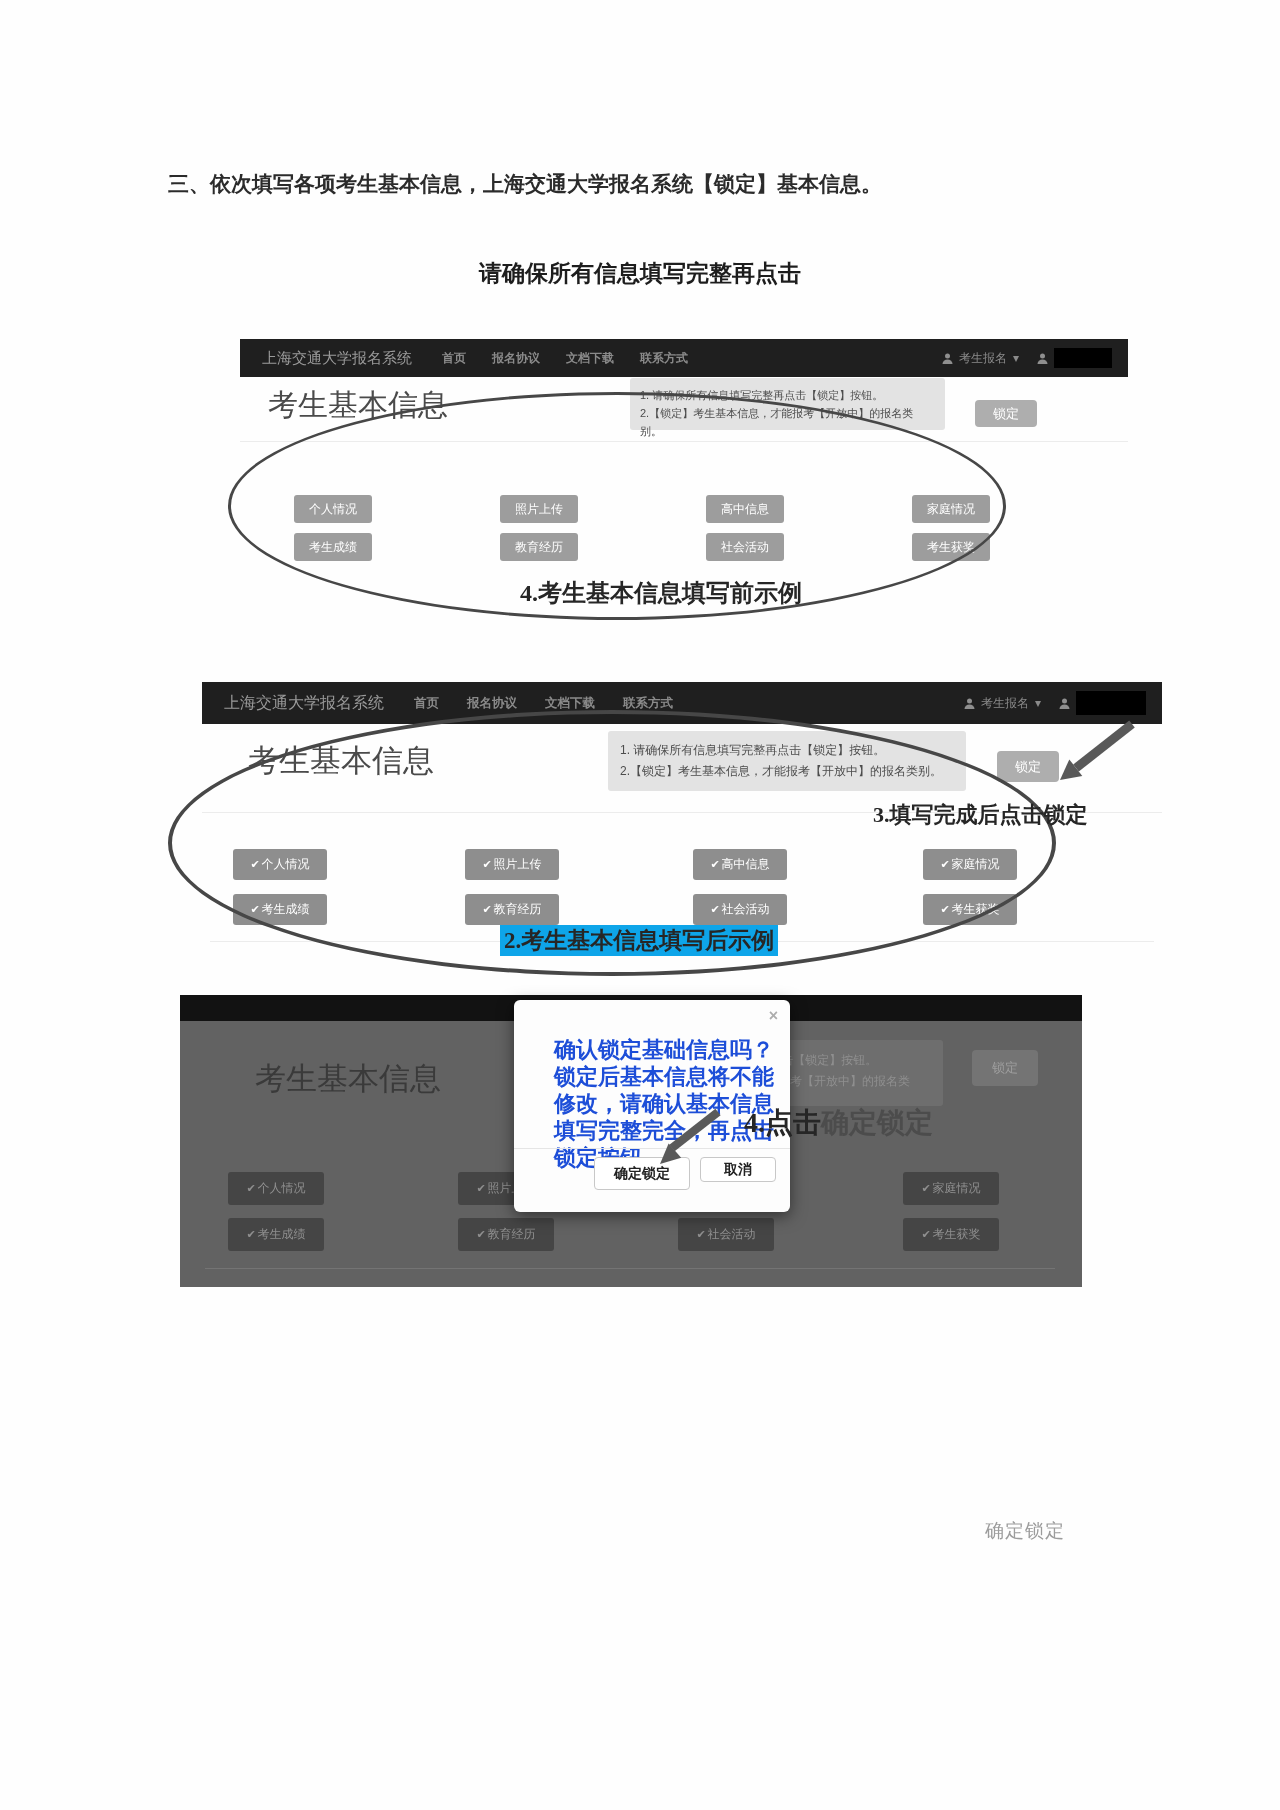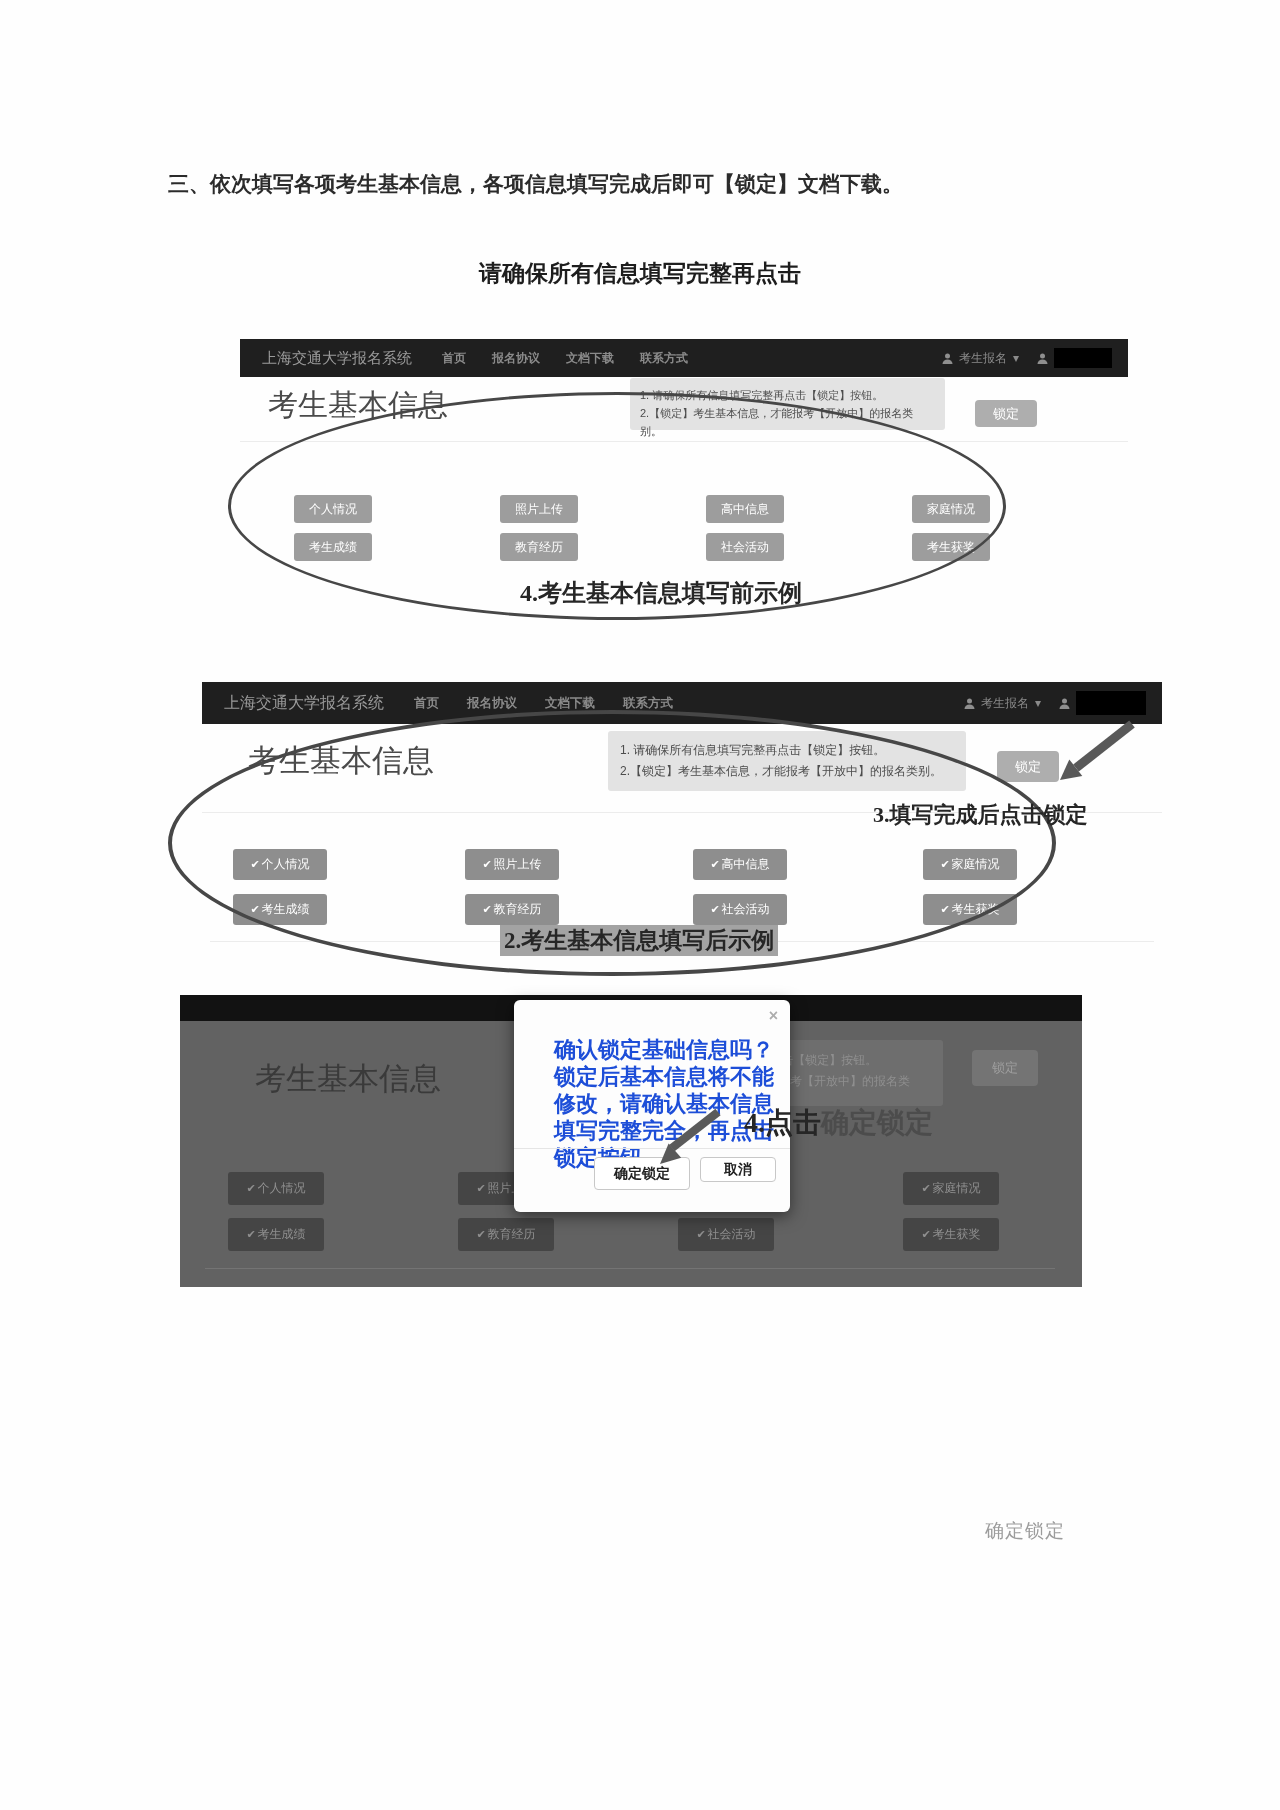--- a/index.html
+++ b/index.html
@@ -38,21 +38,21 @@
   .arrow{z-index:11;pointer-events:none;}
   .watermark{color:#9c9c9c;font-size:19px;letter-spacing:1px;}
   .dim-head{color:#3a3a3a;}
   .step4b{color:#4c4c4c;}
 </style>
 </head>
 <body>
 
 <div class="page">
 
-  <div class="abs doc-title" style="left:168px;top:170px;">三、依次填写各项考生基本信息，各项信息填写完成后即可【锁定】文档下载。</div>
+  <div class="abs doc-title" style="left:168px;top:170px;">三、依次填写各项考生基本信息，上海交通大学报名系统【锁定】基本信息。</div>
   <div class="abs doc-subtitle" style="left:340px;top:258px;width:600px;">请确保所有信息填写完整再点击</div>
 
   <div class="abs navbar" style="left:240px;top:339px;width:888px;height:38px;">
     <span class="brand" style="font-size:15px;margin-left:22px;">上海交通大学报名系统</span>
     <div class="nav-links" style="margin-left:30px;gap:26px;font-size:12px;">
       <span class="nav-link">首页</span>
       <span class="nav-link">报名协议</span>
       <span class="nav-link">文档下载</span>
       <span class="nav-link">联系方式</span>
     </div>
@@ -170,21 +170,21 @@
       <span class="chk">✔</span>
       <span>社会活动</span>
     </div>
   <div class="abs gbtn g2" style="left:923px;top:894px;width:94px;height:31px;">
       <span class="chk">✔</span>
       <span>考生获奖</span>
     </div>
 
   <div class="abs hr" style="left:210px;top:941px;width:944px;"></div>
   <div class="abs ellipse e2" style="left:168px;top:710px;width:880px;height:258px;"></div>
-  <div class="abs annot" style="left:500px;top:925px;font-size:23px;background:#a3a3a3;padding:0 4px;">2.考生基本信息填写后示例</div>
+  <div class="abs annot" style="left:500px;top:925px;font-size:23px;background:#0ea5e9;padding:0 4px;">2.考生基本信息填写后示例</div>
 
   <div class="abs navstrip" style="left:180px;top:995px;width:902px;height:26px;"></div>
   <div class="abs overlay" style="left:180px;top:1021px;width:902px;height:266px;"></div>
 
   <div class="abs heading dim-head" style="left:255px;top:1058px;font-size:31px;z-index:2;">考生基本信息</div>
   <div class="abs notice-dim" style="left:600px;top:1040px;width:343px;height:66px;padding:10px 12px;font-size:12px;line-height:21px;z-index:2;">
     <div>1. 请确保所有信息填写完整再点击【锁定】按钮。</div>
     <div>2.【锁定】考生基本信息，才能报考【开放中】的报名类别。</div>
   </div>
   <div class="abs lock-dim" style="left:972px;top:1050px;width:66px;height:36px;font-size:13px;z-index:2;">锁定</div>

